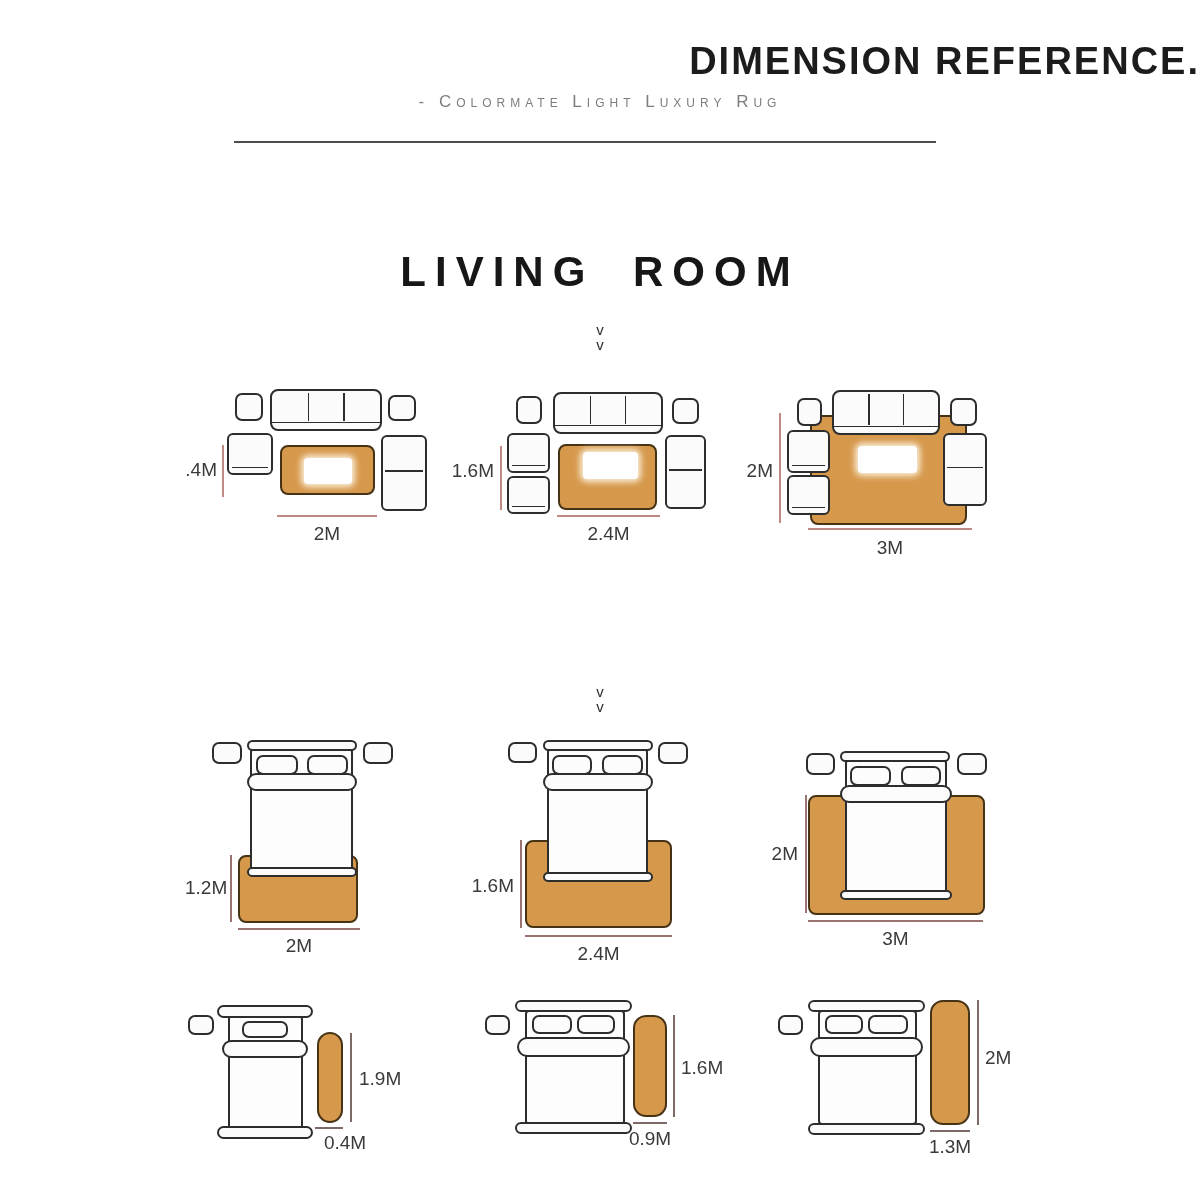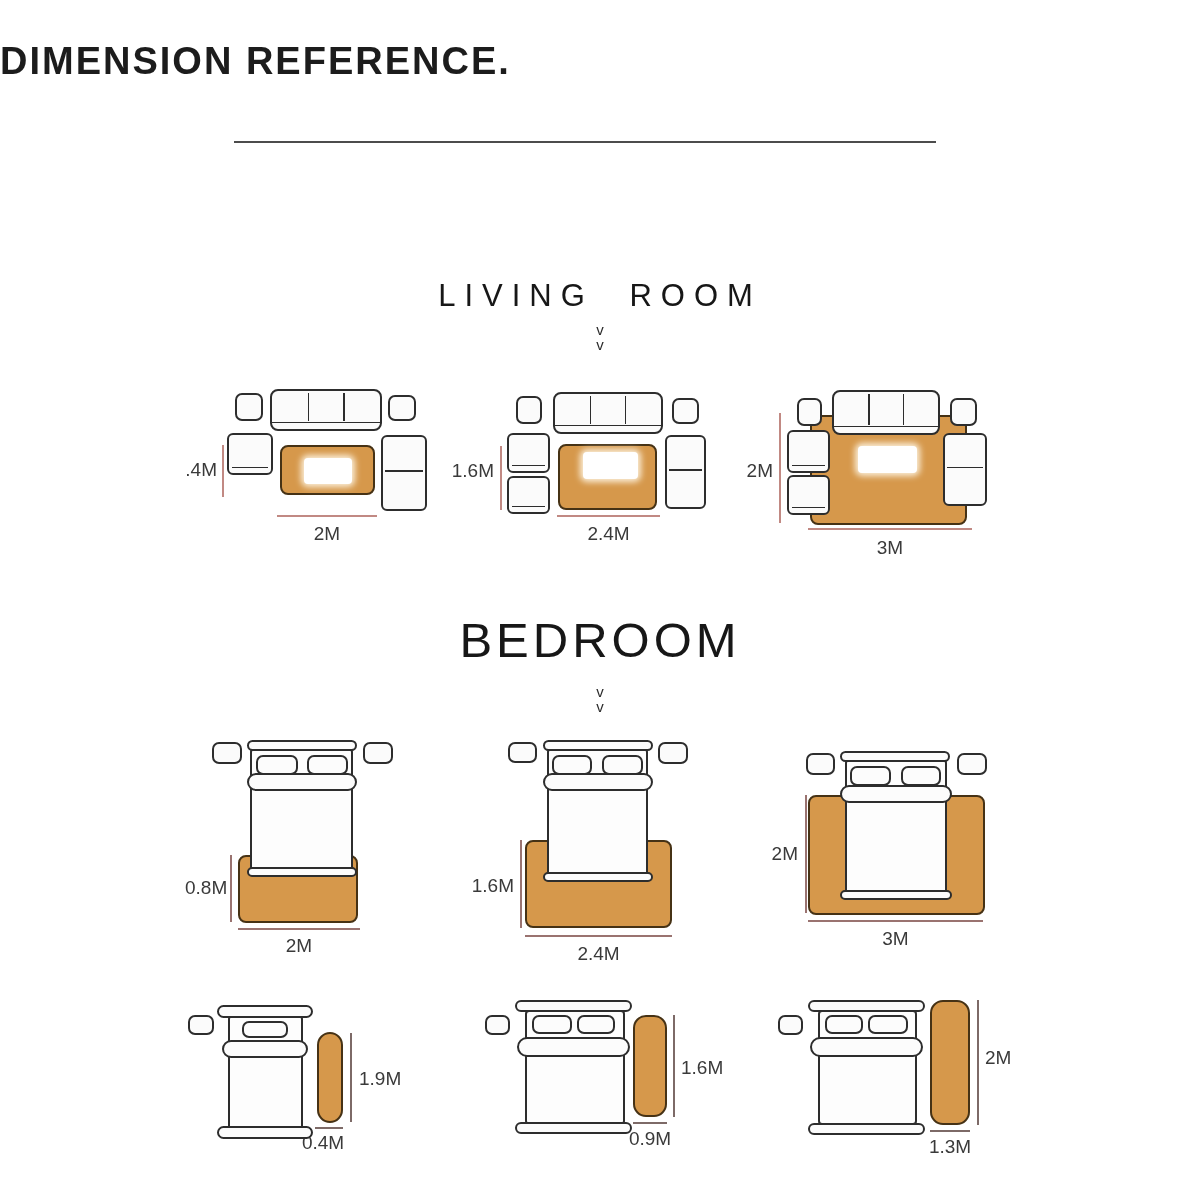--- a/index.html
+++ b/index.html
@@ -1,29 +1,29 @@
 <!DOCTYPE html>
 <html style="--rug-fill: #d6984b; --rug-border: #463215; --dim-living: #c18983; --dim-bedroom: #9a7370; --dim-runner: #7d6a67;"><head>
 <meta charset="utf-8">
 <style>
   html,body{margin:0;padding:0;background:#fff;}
   .canvas{position:relative;width:1200px;height:1200px;margin:0 auto;background:#ffffff;
           font-family:"Liberation Sans", sans-serif;overflow:hidden;}
   .abs{position:absolute;box-sizing:border-box;}
 
   
-  .title{left:0;right:0;top:40px;text-align:left;font-size:38px;font-weight:700;
+  .title{left:0;right:0;top:40px;text-align:right;font-size:38px;font-weight:700;
          letter-spacing:2px;color:#1c1c1c;}
   .subtitle{left:0;right:0;top:92px;text-align:center;font-size:17px;font-weight:400;
             letter-spacing:5px;color:#7d7d7d;font-variant:small-caps;}
   .divider{left:234px;top:141px;width:702px;height:2px;background:#4c4c4c;}
 
   
   .section-title{left:0;right:0;text-align:center;color:#171717;font-weight:300;}
-  .lr-title{top:278px;font-size:31px;letter-spacing:9px;word-spacing:18px;}
+  .lr-title{top:248px;font-size:42px;letter-spacing:9px;word-spacing:18px;font-weight:bold;}
   .br-title{top:612px;font-size:49px;letter-spacing:4px;}
   .chevron{left:0;right:0;text-align:center;font-size:15px;color:#2c2c2c;line-height:13px;font-weight:400;}
 
   
   .furn{background:#fbfbfb;border:2px solid #2d2d2d;border-radius:6px;}
   .sofa{border-radius:8px;background-color:#fbfbfb;
         background-image:linear-gradient(to top, transparent 6px, #2d2d2d 6px, #2d2d2d 7.5px, transparent 7.5px);}
   .sofa::before,.sofa::after{content:"";position:absolute;top:2px;bottom:8px;width:1.5px;background:#2d2d2d;}
   .sofa::before{left:33%;} .sofa::after{left:66%;}
   .armchair::before{content:"";position:absolute;left:3px;right:3px;bottom:5px;height:1.5px;background:#2d2d2d;}
@@ -54,20 +54,21 @@
   .z1{z-index:1;} .z2{z-index:2;} .z3{z-index:3;}
   .diagram{position:absolute;}
   .diagram .abs{position:absolute;}
 </style>
 </head>
 <body>
 
 <div class="canvas">
 
   <div class="abs title">DIMENSION REFERENCE.</div>
+  <div class="abs subtitle">- Colormate Light Luxury Rug</div>
   <div class="abs divider"></div>
 
   <div class="abs section-title lr-title">LIVING  ROOM</div>
   <div class="abs chevron" style="top:323px;">v</div>
   <div class="abs chevron" style="top:338px;">v</div>
 
   <div class="diagram" style="left:185px;top:383px;width:265px;height:170px;">
     <div class="abs furn nightstand" style="left:50px;top:10px;width:28px;height:28px;"></div>
     <div class="abs furn sofa" style="left:85px;top:6px;width:112px;height:42px;"></div>
     <div class="abs furn nightstand" style="left:203px;top:12px;width:28px;height:26px;"></div>
@@ -106,36 +107,35 @@
     <div class="abs furn nightstand z2" style="left:205px;top:20px;width:27px;height:28px;"></div>
     <div class="abs furn armchair z2" style="left:42px;top:52px;width:43px;height:43px;"></div>
     <div class="abs furn armchair z2" style="left:42px;top:97px;width:43px;height:40px;"></div>
     <div class="abs furn lounge z2" style="left:198px;top:55px;width:44px;height:73px;"></div>
     <div class="abs vline lr-line" style="left:34px;top:35px;height:110px;"></div>
     <div class="abs dim-label vlabel-r" style="left:0;width:28px;top:82px;">2M</div>
     <div class="abs hline lr-line" style="left:63px;top:150px;width:164px;"></div>
     <div class="abs dim-label hlabel-c" style="left:63px;width:164px;top:159px;">3M</div>
   </div>
 
-  <div class="abs section-title br-title">BEDROOM</div>
   <div class="abs chevron" style="top:685px;">v</div>
   <div class="abs chevron" style="top:700px;">v</div>
 
   <div class="diagram" style="left:185px;top:735px;width:270px;height:230px;">
     <div class="abs rug z1" style="left:53px;top:120px;width:120px;height:68px;"></div>
     <div class="abs furn nightstand z3" style="left:27px;top:7px;width:30px;height:22px;"></div>
     <div class="abs furn headboard z3" style="left:62px;top:5px;width:110px;height:11px;"></div>
     <div class="abs furn nightstand z3" style="left:178px;top:7px;width:30px;height:22px;"></div>
     <div class="abs bedbody z2" style="left:65px;top:13px;width:103px;height:128px;"></div>
     <div class="abs pillow z3" style="left:71px;top:20px;width:42px;height:20px;"></div>
     <div class="abs pillow z3" style="left:122px;top:20px;width:41px;height:20px;"></div>
     <div class="abs blanket z3" style="left:62px;top:38px;width:110px;height:18px;"></div>
     <div class="abs bedfoot z3" style="left:62px;top:132px;width:110px;height:10px;"></div>
     <div class="abs vline br-line" style="left:45px;top:120px;height:67px;"></div>
-    <div class="abs dim-label vlabel-r" style="left:0;width:39px;top:142px;">0.8M</div>
+    <div class="abs dim-label vlabel-r" style="left:0;width:39px;top:142px;">1.2M</div>
     <div class="abs hline br-line" style="left:53px;top:193px;width:122px;"></div>
     <div class="abs dim-label hlabel-c" style="left:53px;width:122px;top:200px;">2M</div>
   </div>
 
   <div class="diagram" style="left:470px;top:735px;width:285px;height:240px;">
     <div class="abs rug z1" style="left:55px;top:105px;width:147px;height:88px;"></div>
     <div class="abs furn nightstand z3" style="left:38px;top:7px;width:29px;height:21px;"></div>
     <div class="abs furn headboard z3" style="left:73px;top:5px;width:110px;height:11px;"></div>
     <div class="abs furn nightstand z3" style="left:188px;top:7px;width:30px;height:22px;"></div>
     <div class="abs bedbody z2" style="left:77px;top:13px;width:101px;height:132px;"></div>
@@ -169,21 +169,21 @@
     <div class="abs furn nightstand" style="left:8px;top:20px;width:26px;height:20px;"></div>
     <div class="abs bedbody z1" style="left:48px;top:20px;width:75px;height:117px;"></div>
     <div class="abs furn headboard z2" style="left:37px;top:10px;width:96px;height:13px;"></div>
     <div class="abs pillow z2" style="left:62px;top:26px;width:46px;height:17px;"></div>
     <div class="abs bolster z2" style="left:42px;top:45px;width:86px;height:18px;"></div>
     <div class="abs furn headboard z2" style="left:37px;top:131px;width:96px;height:13px;"></div>
     <div class="abs runner-rug" style="left:137px;top:37px;width:26px;height:91px;"></div>
     <div class="abs vline rn-line" style="left:170px;top:38px;height:89px;"></div>
     <div class="abs dim-label" style="left:179px;top:73px;">1.9M</div>
     <div class="abs hline rn-line" style="left:135px;top:132px;width:28px;"></div>
-    <div class="abs dim-label hlabel-c" style="left:121px;width:44px;top:137px;">0.4M</div>
+    <div class="abs dim-label hlabel-c" style="left:143px;width:44px;top:137px;">0.4M</div>
   </div>
 
   <div class="diagram" style="left:470px;top:985px;width:250px;height:185px;">
     <div class="abs furn nightstand" style="left:15px;top:30px;width:25px;height:20px;"></div>
     <div class="abs bedbody z1" style="left:55px;top:25px;width:100px;height:115px;"></div>
     <div class="abs furn headboard z2" style="left:45px;top:15px;width:117px;height:12px;"></div>
     <div class="abs pillow z2" style="left:62px;top:30px;width:40px;height:19px;"></div>
     <div class="abs pillow z2" style="left:107px;top:30px;width:38px;height:19px;"></div>
     <div class="abs bolster z2" style="left:47px;top:52px;width:113px;height:20px;"></div>
     <div class="abs furn headboard z2" style="left:45px;top:137px;width:117px;height:12px;"></div>

